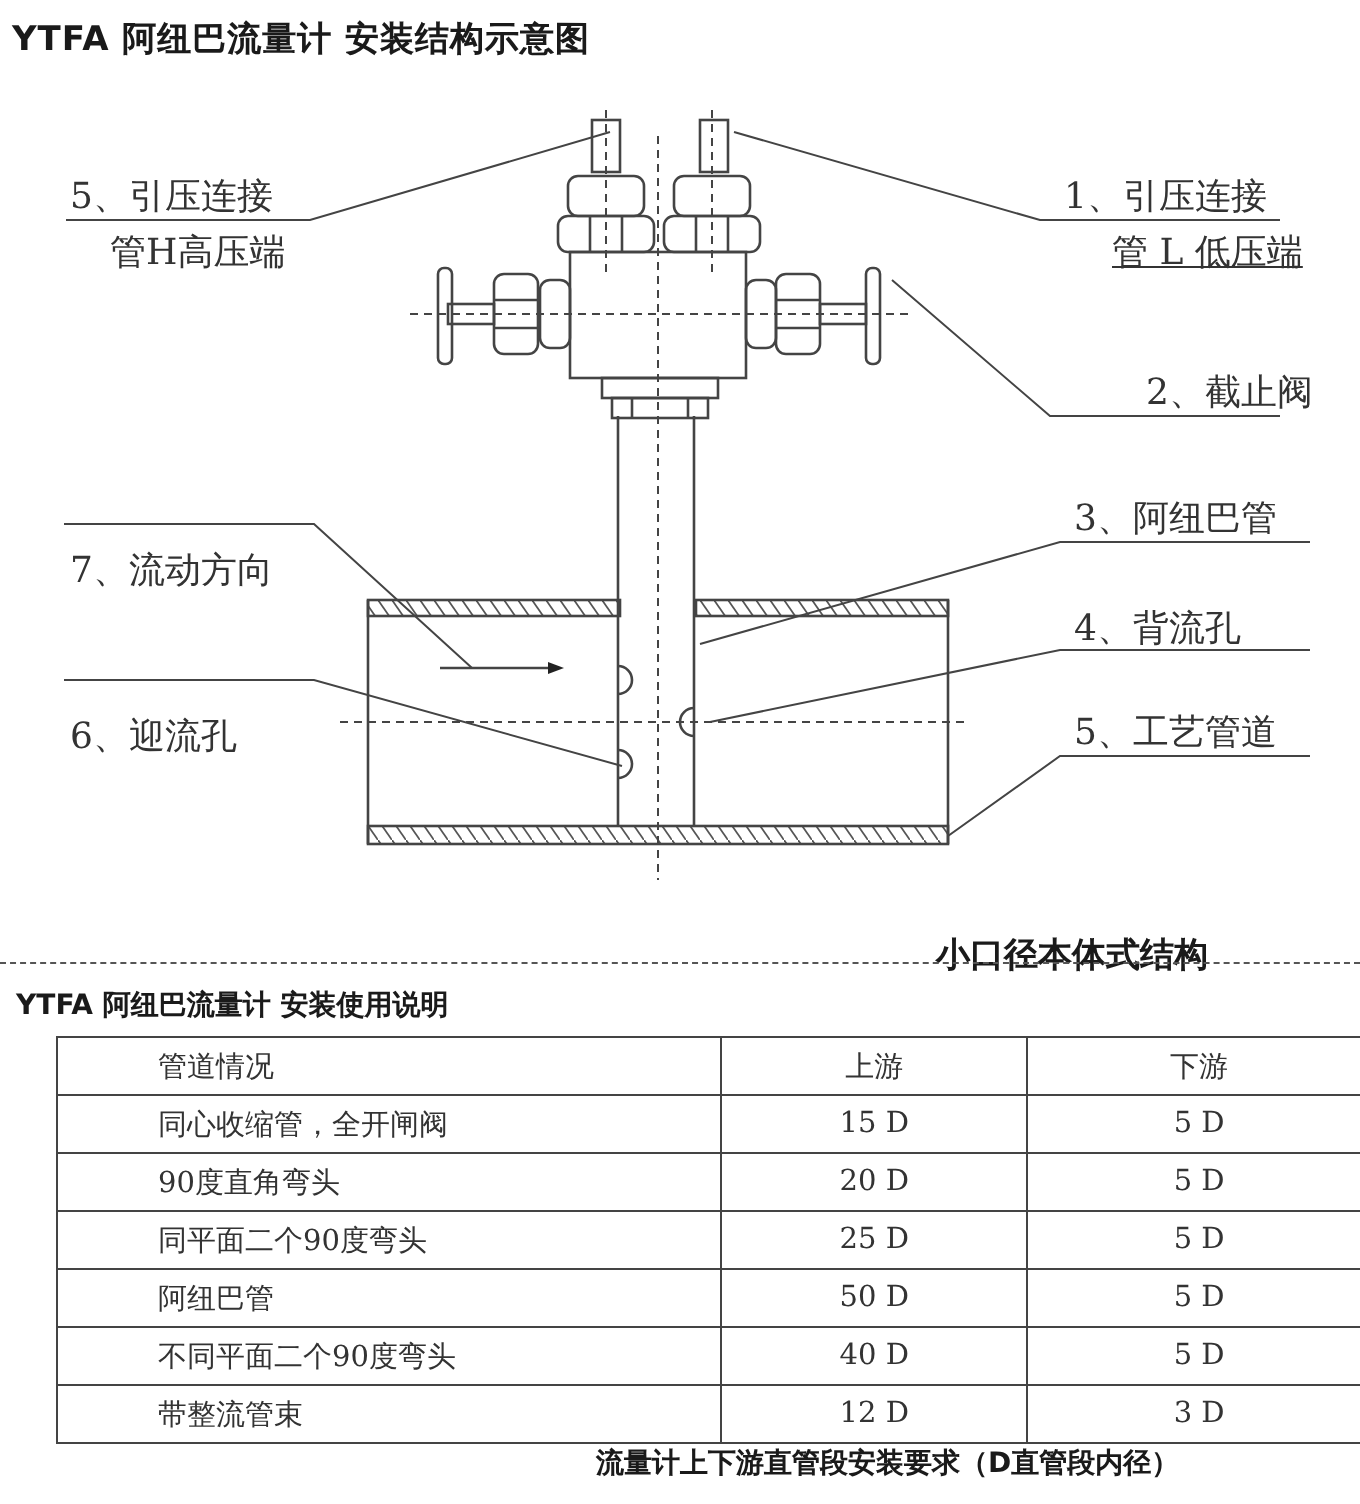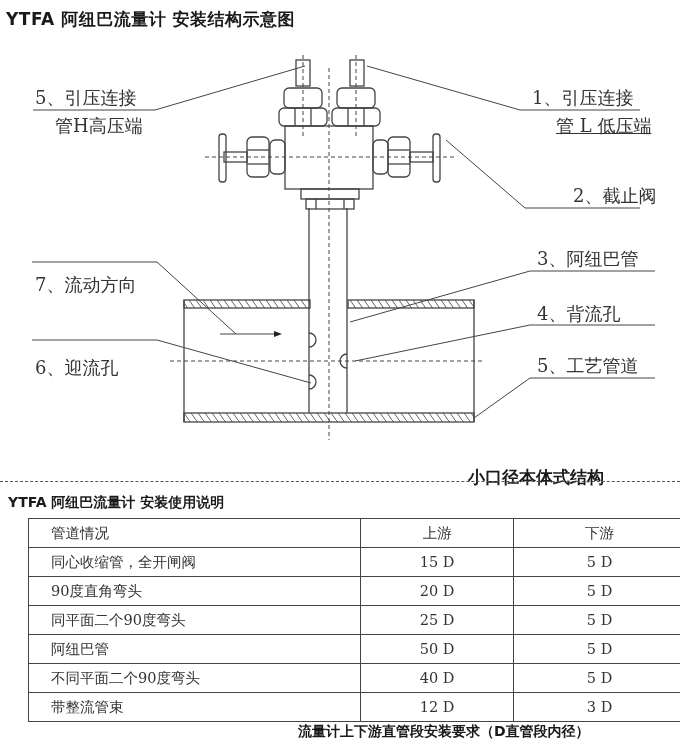--- a/index.html
+++ b/index.html
@@ -7,21 +7,21 @@
   body { position:relative; font-family:"DejaVu Serif", serif; color:#333; }
   .title { position:absolute; font-family:"DejaVu Sans", sans-serif; font-weight:bold; color:#1a1a1a; white-space:nowrap; }
   #main-title { left:6px; top:8px; font-size:17px; letter-spacing:0.5px; }
   #diagram { position:absolute; left:0; top:0; }
   .lbl { position:absolute; font-size:18px; color:#333; white-space:nowrap; font-family:"DejaVu Serif", serif; }
   #subtitle { left:468px; top:466px; font-size:17px; }
   #sep { position:absolute; left:0; top:481px; width:680px; border-top:1.5px dashed #555; }
   #table-title { left:8px; top:494px; font-size:14px; }
   table { position:absolute; left:28px; top:518px; width:658px; border-collapse:collapse; font-family:"DejaVu Serif", serif; font-size:14.5px; color:#333; }
   td { border:1.5px solid #444; height:29px; padding:0; }
-  td.c0 { width:315px; padding-left:22px; text-align:left; }
+  td.c0 { width:315px; padding-left:50px; text-align:left; }
   td.c1 { width:145px; text-align:center; }
   td.c2 { width:163px; text-align:center; }
   #footer { left:298px; top:723px; font-size:14px; }
 </style>
 </head>
 <body>
 
 <div class="title" id="main-title">YTFA 阿纽巴流量计  安装结构示意图</div>
 
 <svg id="diagram" width="680" height="470" viewBox="0 0 680 470">

